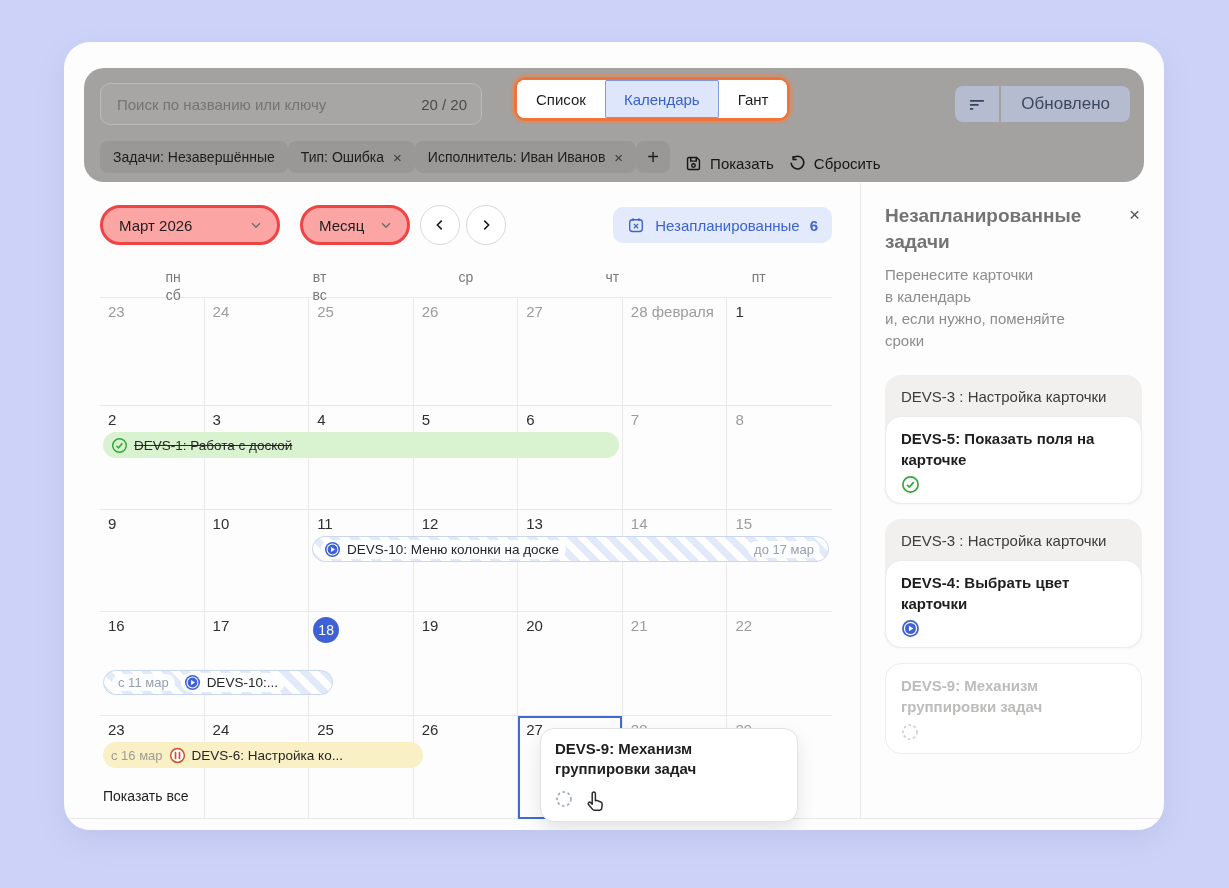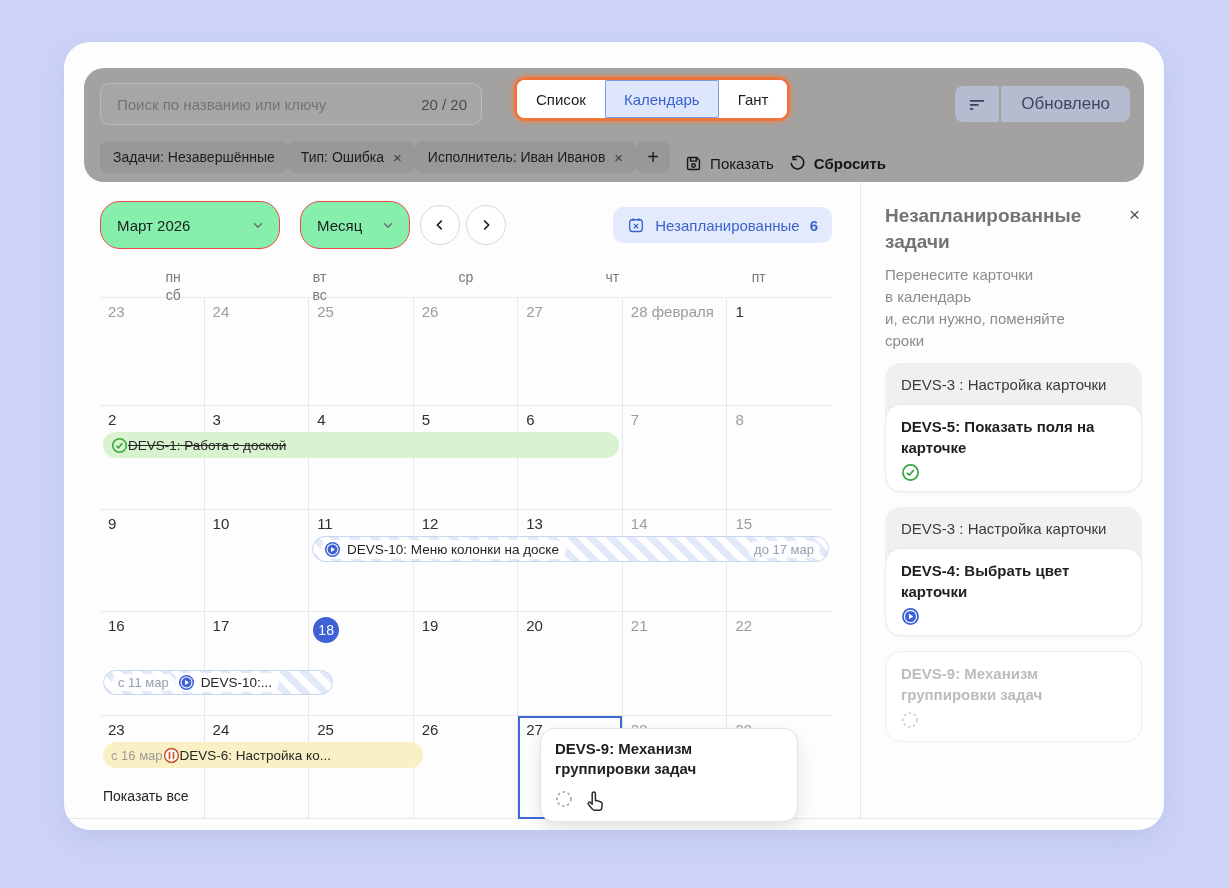--- a/index.html
+++ b/index.html
@@ -68,30 +68,30 @@
   }
   .chip .x{font-size:15px;color:#3a3a3a;cursor:pointer;line-height:1;}
   .chip.plus{width:34px;justify-content:center;font-size:20px;color:#1d1d1d;
     padding:0;cursor:pointer;}
   .textbtn{
     display:flex;align-items:center;gap:7px;font-size:15px;color:#161616;
     cursor:pointer;white-space:nowrap;background:transparent;border:none;
     font-family:inherit;padding:0;
   }
   .textbtn.save{margin-left:14px;}
-  .textbtn.reset{margin-left:14px;font-weight:bold;}
+  .textbtn.reset{margin-left:14px;}
   
   .content{
     position:absolute;left:0;top:141px;width:1100px;height:635px;
     display:flex;border-bottom:1px solid #e9e9e9;box-sizing:content-box;
   }
   .cal{width:796px;box-sizing:border-box;padding:0 28px 0 36px;}
   .toolbar{margin-top:22px;height:40px;display:flex;align-items:center;}
   .pill{
-    height:48px;border:1px solid #ef4444;border-radius:20px;background:#86efac;
+    height:40px;border:3px solid #ef4444;border-radius:20px;background:#fca5a5;
     display:flex;align-items:center;justify-content:space-between;
     padding:0 14px 0 16px;font-size:15px;color:#1e1e1e;box-sizing:border-box;
     cursor:pointer;
   }
   .pill.month{width:180px;}
   .pill.view{width:110px;margin-left:20px;}
   .navbtn{
     width:40px;height:40px;border:1px solid #d8d8d6;border-radius:50%;
     background:#fff;display:flex;align-items:center;justify-content:center;
     cursor:pointer;box-sizing:border-box;
@@ -129,21 +129,21 @@
     display:inline-flex;width:26px;height:26px;border-radius:50%;
     background:#3e62d6;color:#fff;align-items:center;justify-content:center;
     font-size:14px;margin-left:-4px;
   }
   
   .events{position:absolute;inset:0;pointer-events:none;}
   .events > *{pointer-events:auto;}
   .ev{
     position:absolute;height:26px;border-radius:13px;display:flex;
     align-items:center;font-size:13.5px;color:#262626;box-sizing:border-box;
-    padding:6px 8px;gap:0;cursor:pointer;white-space:nowrap;overflow:hidden;
+    padding:6px 8px;gap:6px;cursor:pointer;white-space:nowrap;overflow:hidden;
   }
   .ev .spacer{flex:1;}
   .ev-done{left:3px;top:134px;width:516px;background:#d9f2cf;}
   .ev-done .etitle{text-decoration:line-through;}
   .stripes{
     background:repeating-linear-gradient(45deg,#e2eafa 0 7px,#ffffff 7px 14px);
     border:1px solid #c9d6f0;
   }
   .ev-plan10{left:212px;top:238px;width:517px;}
   .ev-cont10{left:3px;top:372px;width:230px;height:25px;}
@@ -175,21 +175,21 @@
     padding:20px 22px 0 24px;position:relative;
   }
   .sb-head{display:flex;align-items:flex-start;}
   .sb-title{font-size:19px;font-weight:bold;color:#737373;line-height:1.35;width:230px;}
   .sb-close{
     margin-left:auto;font-size:19px;color:#555;cursor:pointer;line-height:1;
     padding:2px 2px;background:transparent;border:none;font-family:inherit;
   }
   .sb-desc{margin-top:10px;font-size:15px;color:#8c8c8a;line-height:1.45;
     white-space:pre-line;}
-  .sb-cards{margin-top:12px;display:flex;flex-direction:column;gap:15px;}
+  .sb-cards{margin-top:24px;display:flex;flex-direction:column;gap:15px;}
   .group{background:#f1f0ee;border-radius:16px;}
   .group .parent{padding:11px 16px 9px;font-size:15px;color:#3c3c3c;line-height:1.4;}
   .taskcard{
     background:#fff;border-radius:16px;border:1px solid #ececea;
     box-shadow:0 1px 3px rgba(0,0,0,.05);padding:11px 15px 9px;cursor:grab;
   }
   .taskcard .ttitle{font-size:15px;font-weight:bold;color:#1f1f1f;line-height:1.4;}
   .taskcard .ticon{margin-top:5px;}
   .ghost{
     background:#fff;border:1px solid #eeedeb;border-radius:16px;

